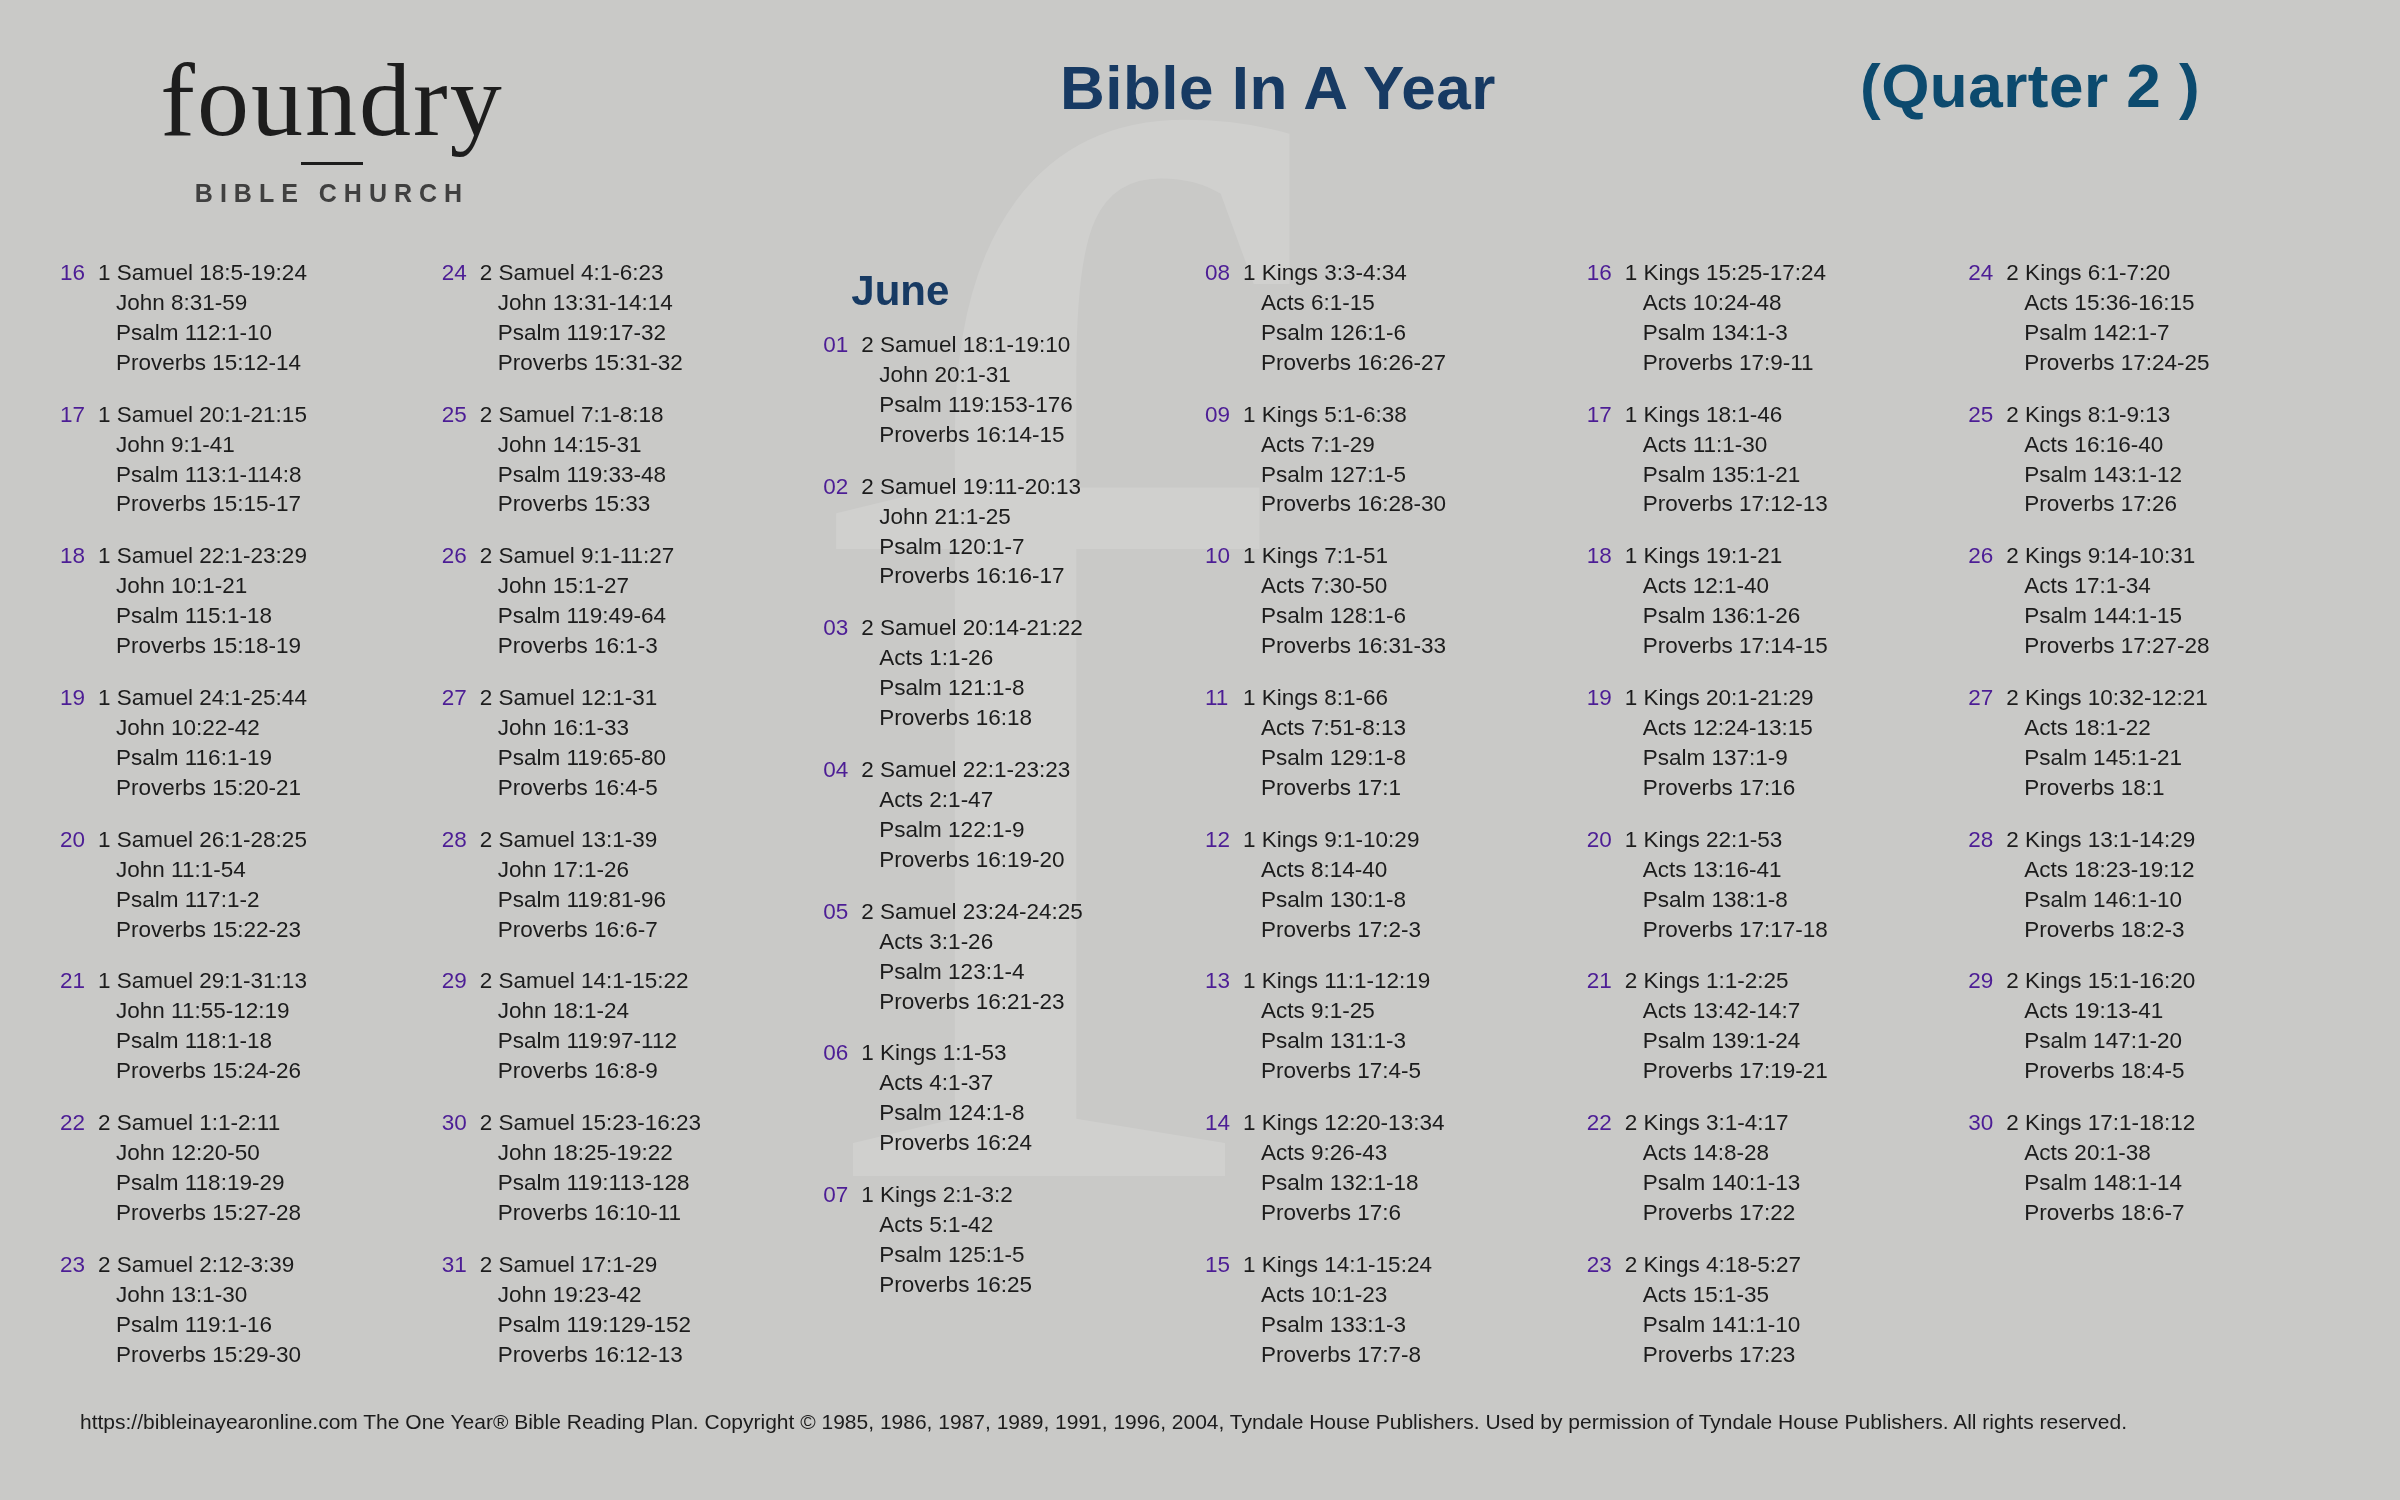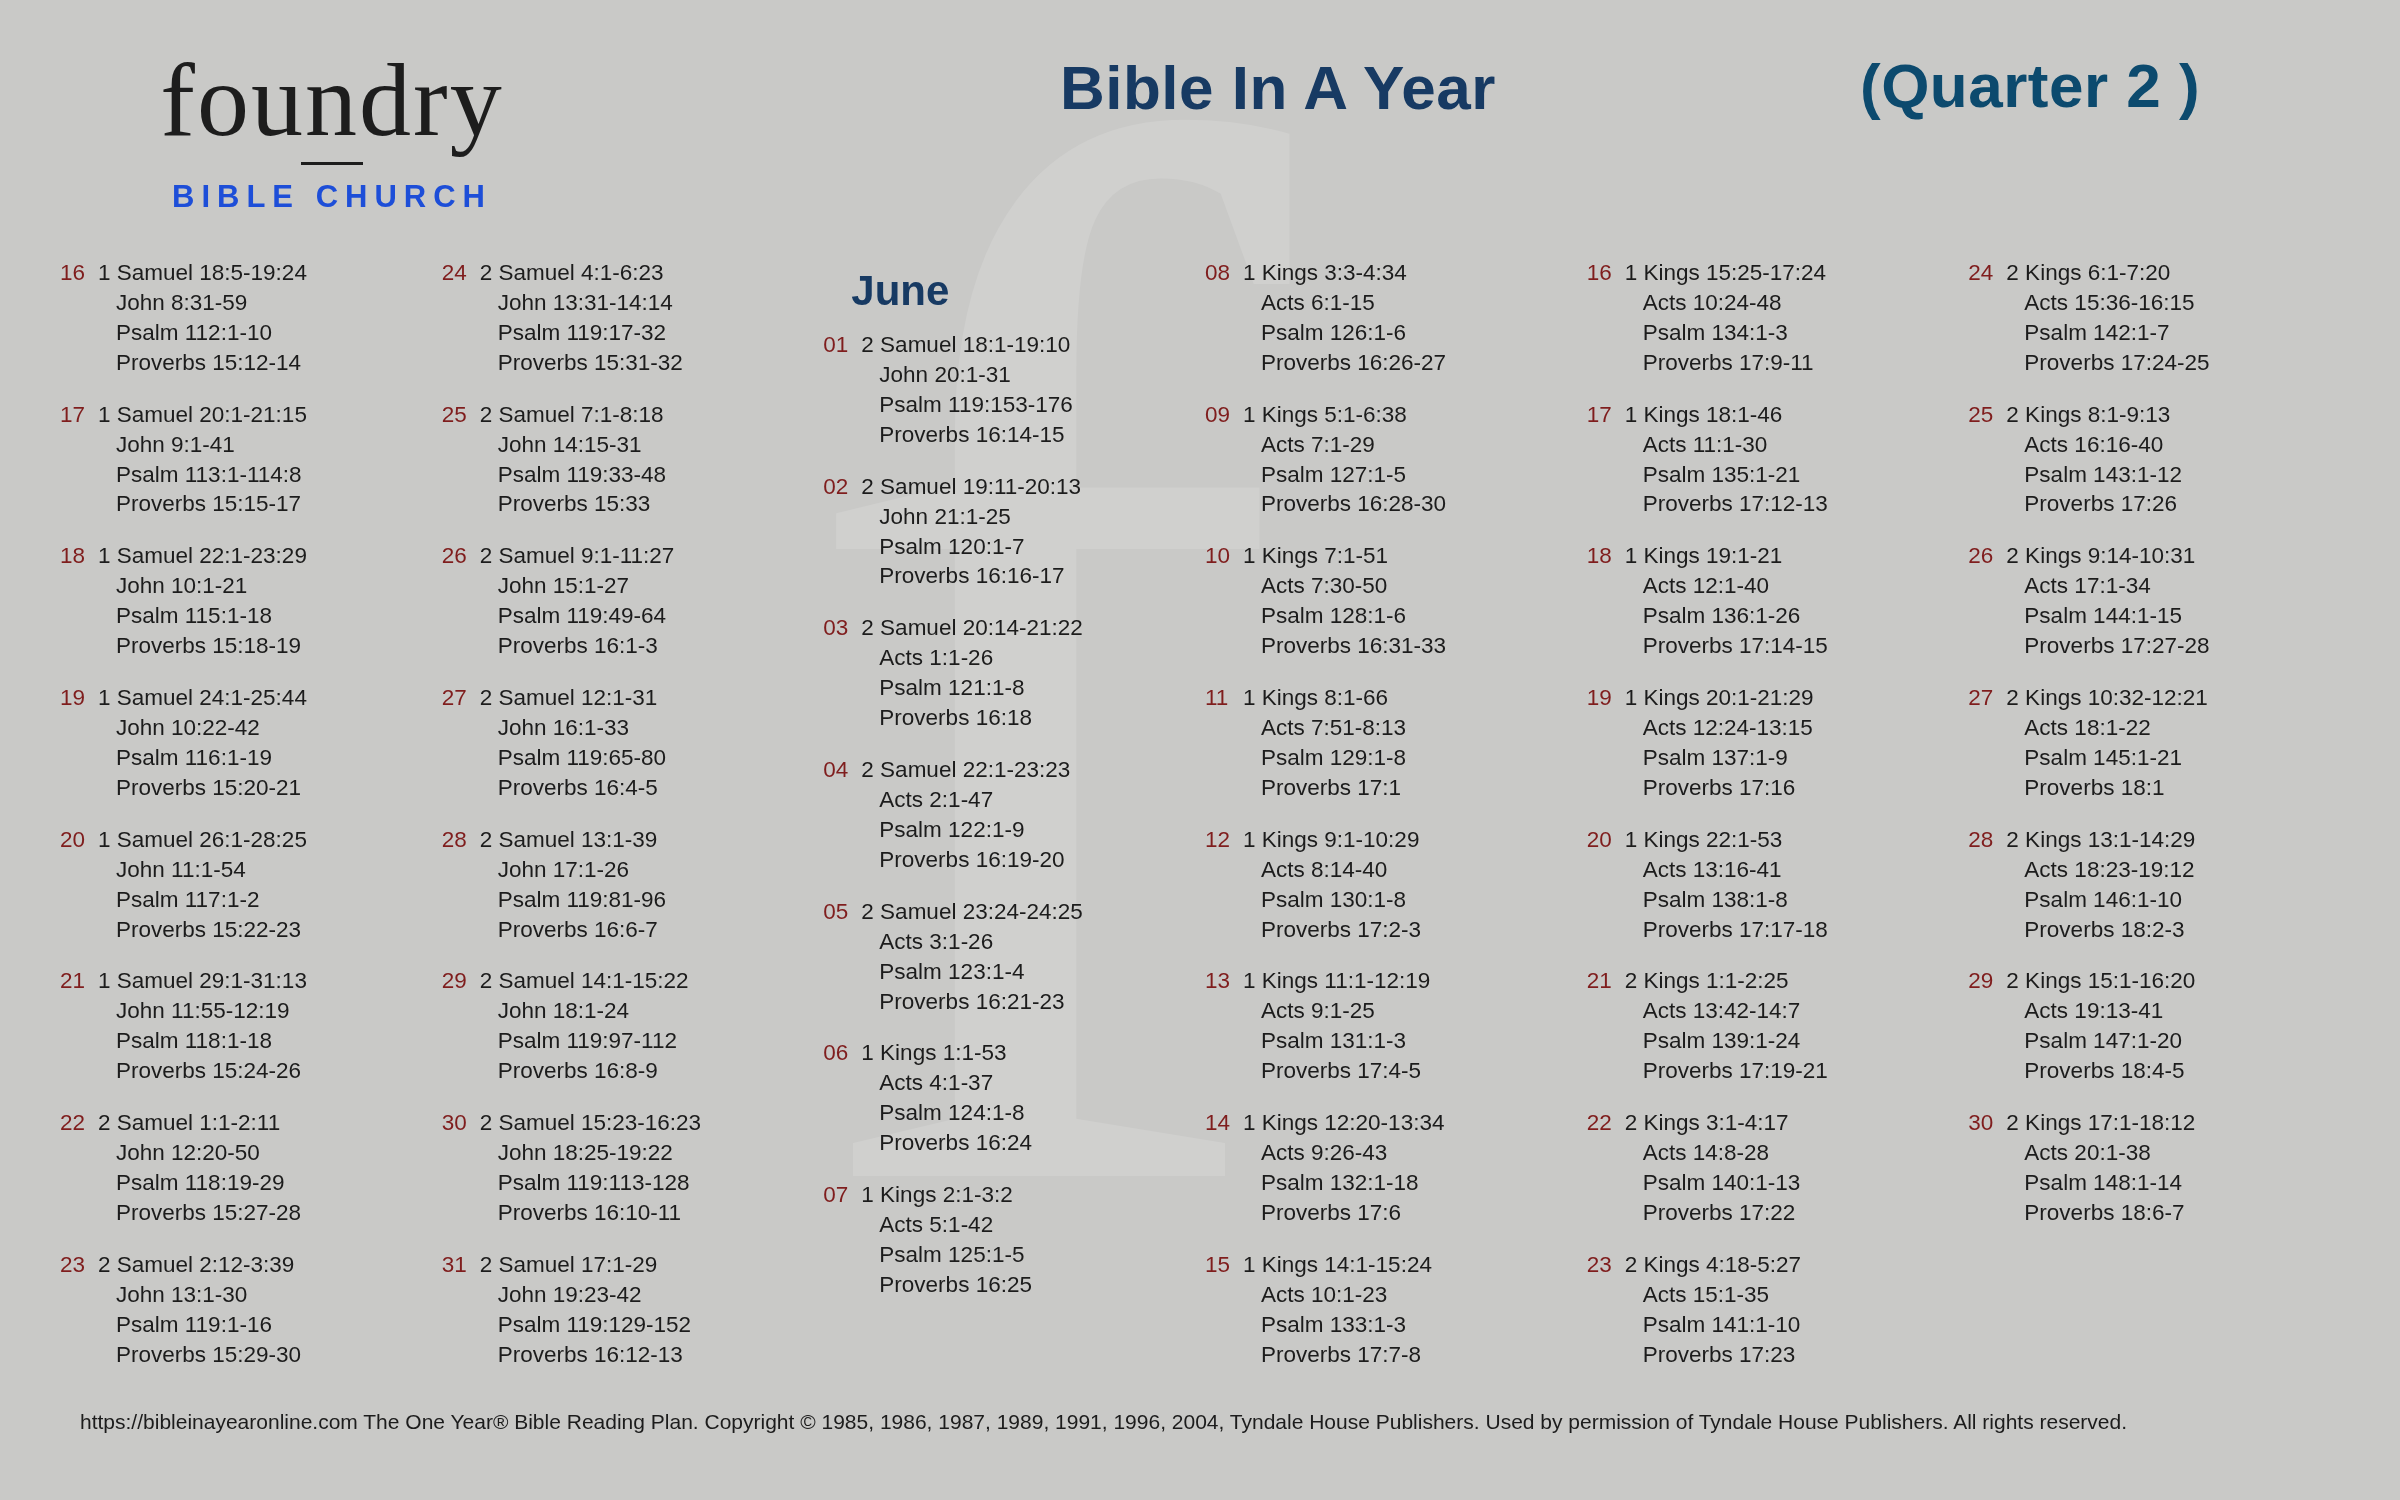--- a/index.html
+++ b/index.html
@@ -48,23 +48,23 @@
     line-height: 1.0;
     font-weight: 400;
   }
   #logo-rule {
     width: 62px; height: 3px;
     background: #1d1d1d;
     margin: 10px auto 14px auto;
   }
   #logo-sub {
     font-family: "Liberation Sans", sans-serif;
-    font-size: 31px;
+    font-size: 25px;
     letter-spacing: 7px;
-    color: #1d4ed8;
+    color: #404040;
     font-weight: 700;
   }
   #title-main {
     position: absolute;
     left: 1060px; top: 52px;
     font-size: 62px;
     font-weight: 700;
     color: #173a63;
     letter-spacing: 0.5px;
     white-space: nowrap;
@@ -103,21 +103,21 @@
     display: flex;
     align-items: flex-start;
     font-size: 22.5px;
     color: #1c1c1c;
     line-height: 1.33;
   }
   .entry .daynum {
     width: 38px;
     flex: 0 0 38px;
     text-align: left;
-    color: #7f1d1d;
+    color: #4c1d95;
   }
   .entry .readings {
     flex: 1 1 auto;
   }
   .entry .readings div { white-space: nowrap; }
   .entry .readings div.first { margin-left: 0; }
   .entry .readings div.rest { margin-left: 18px; }
   #footer {
     position: absolute;
     left: 80px; top: 1410px;

